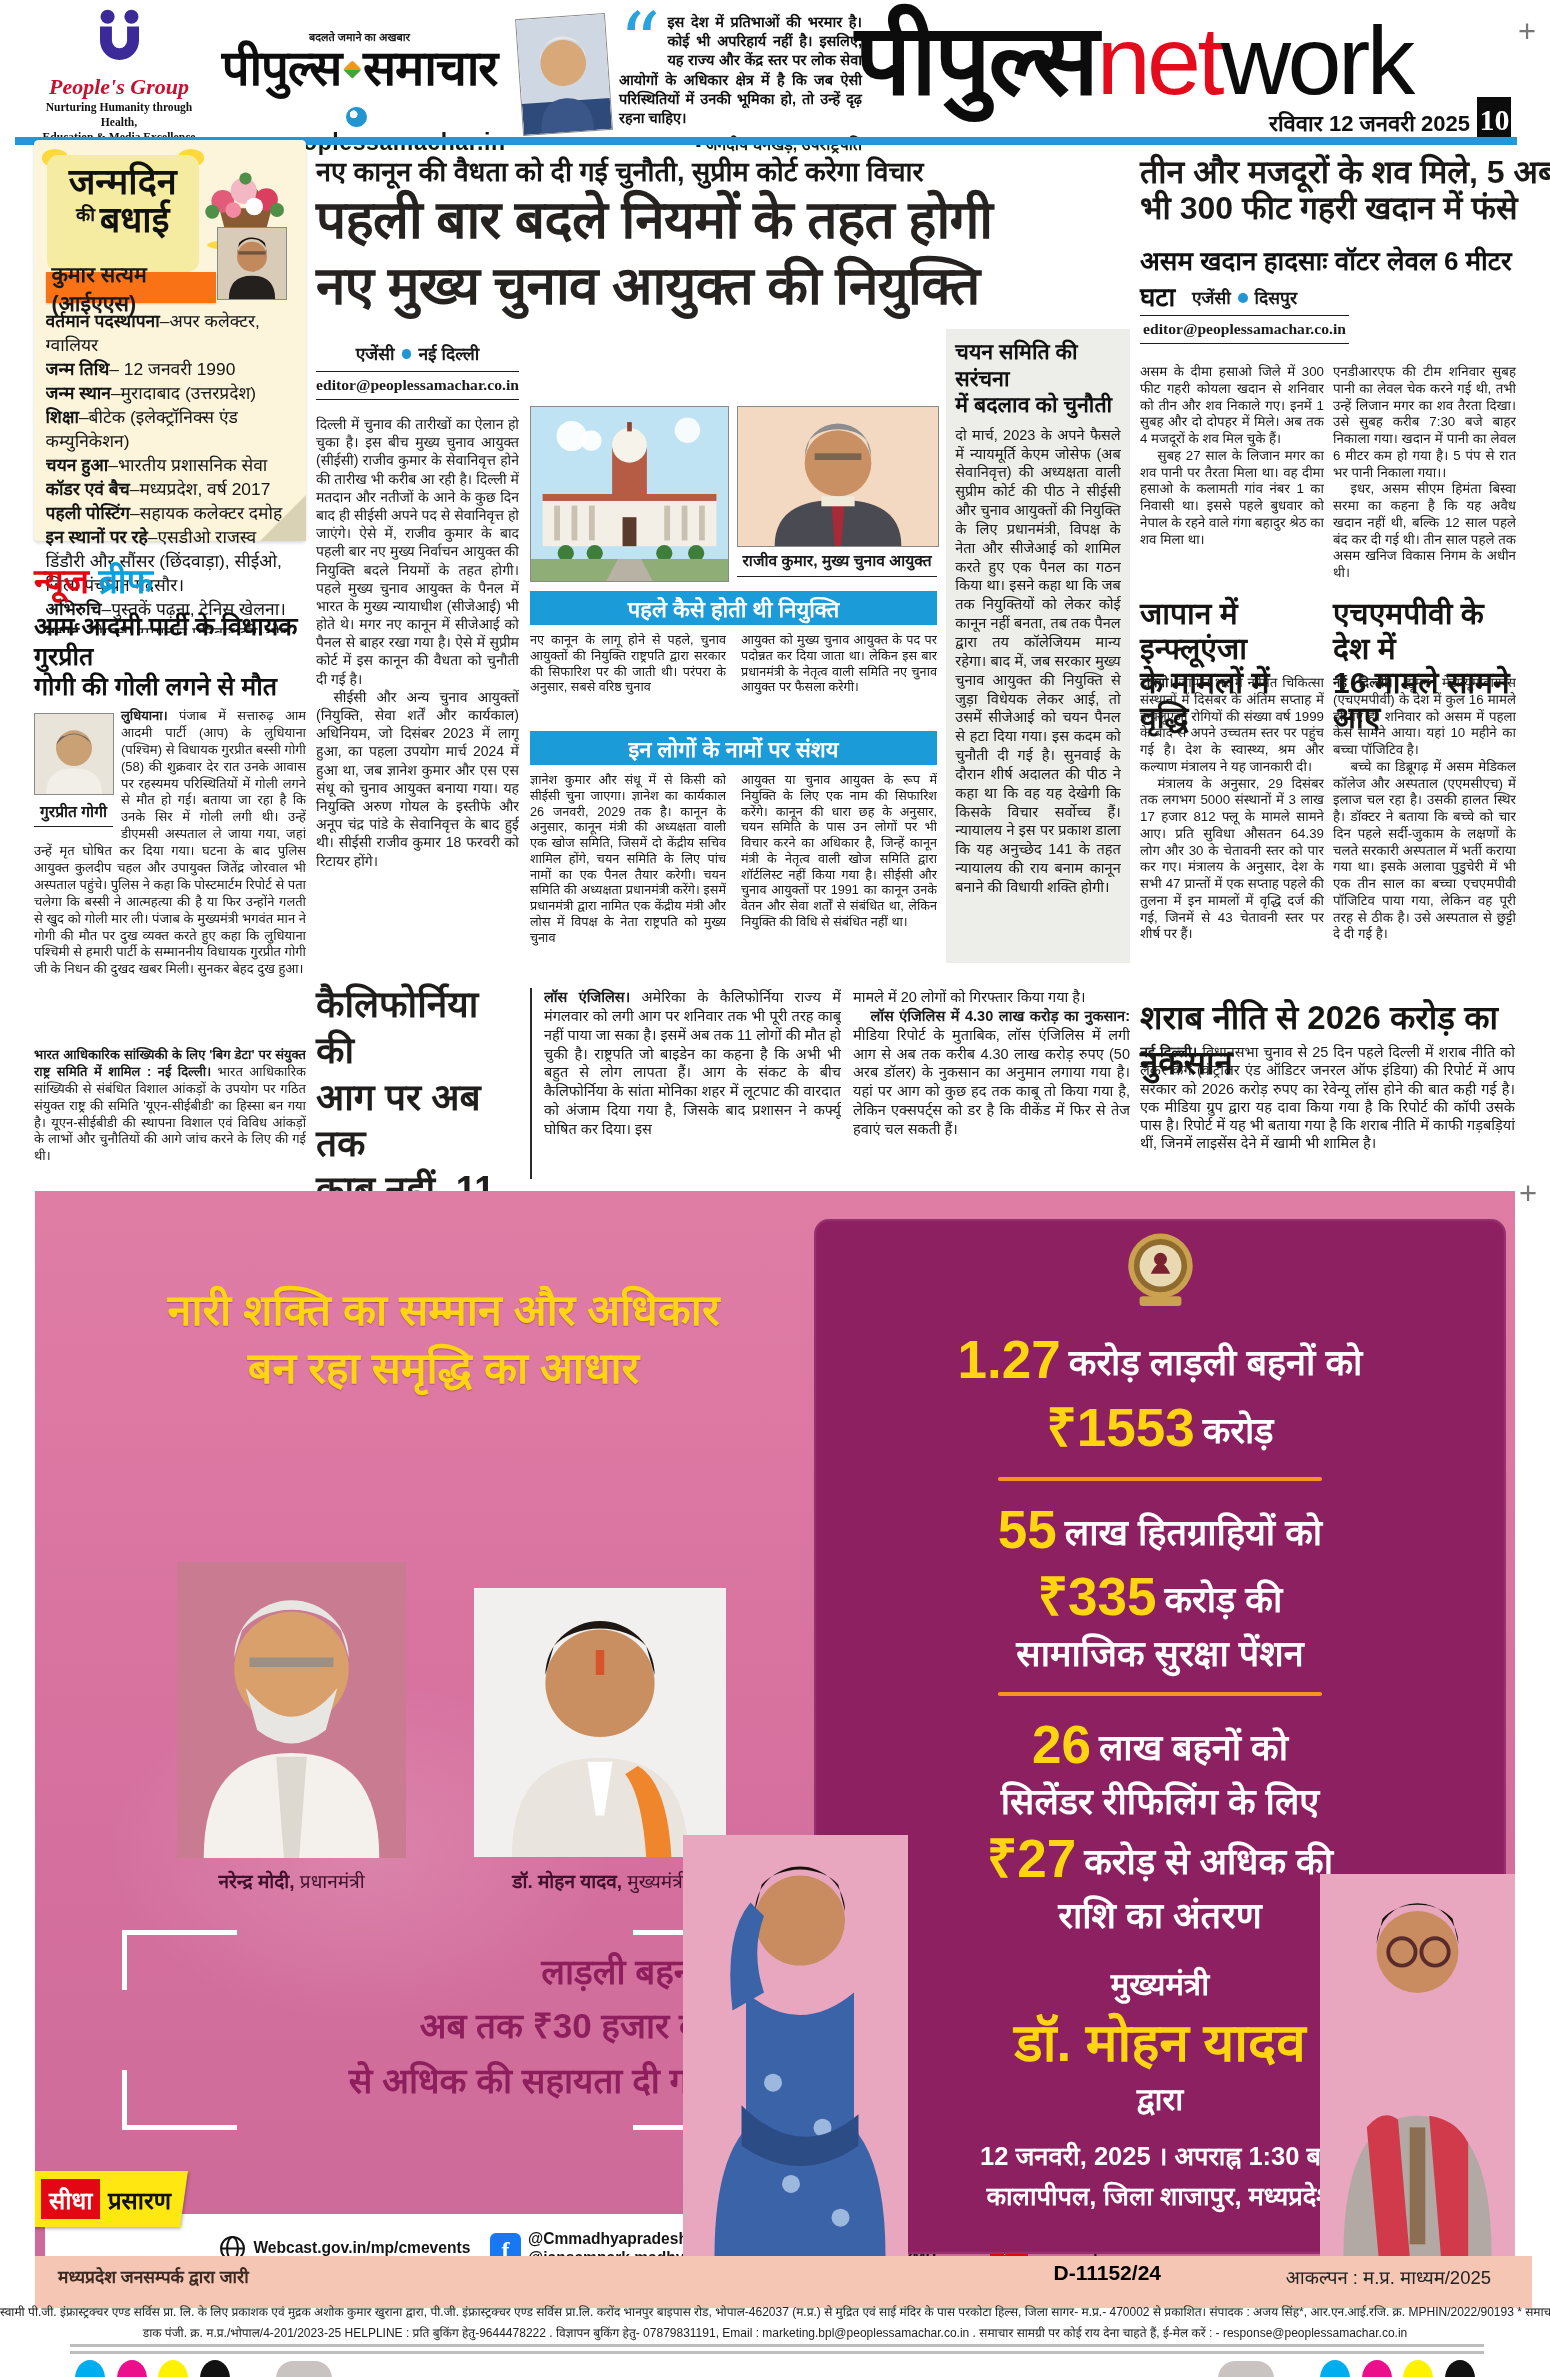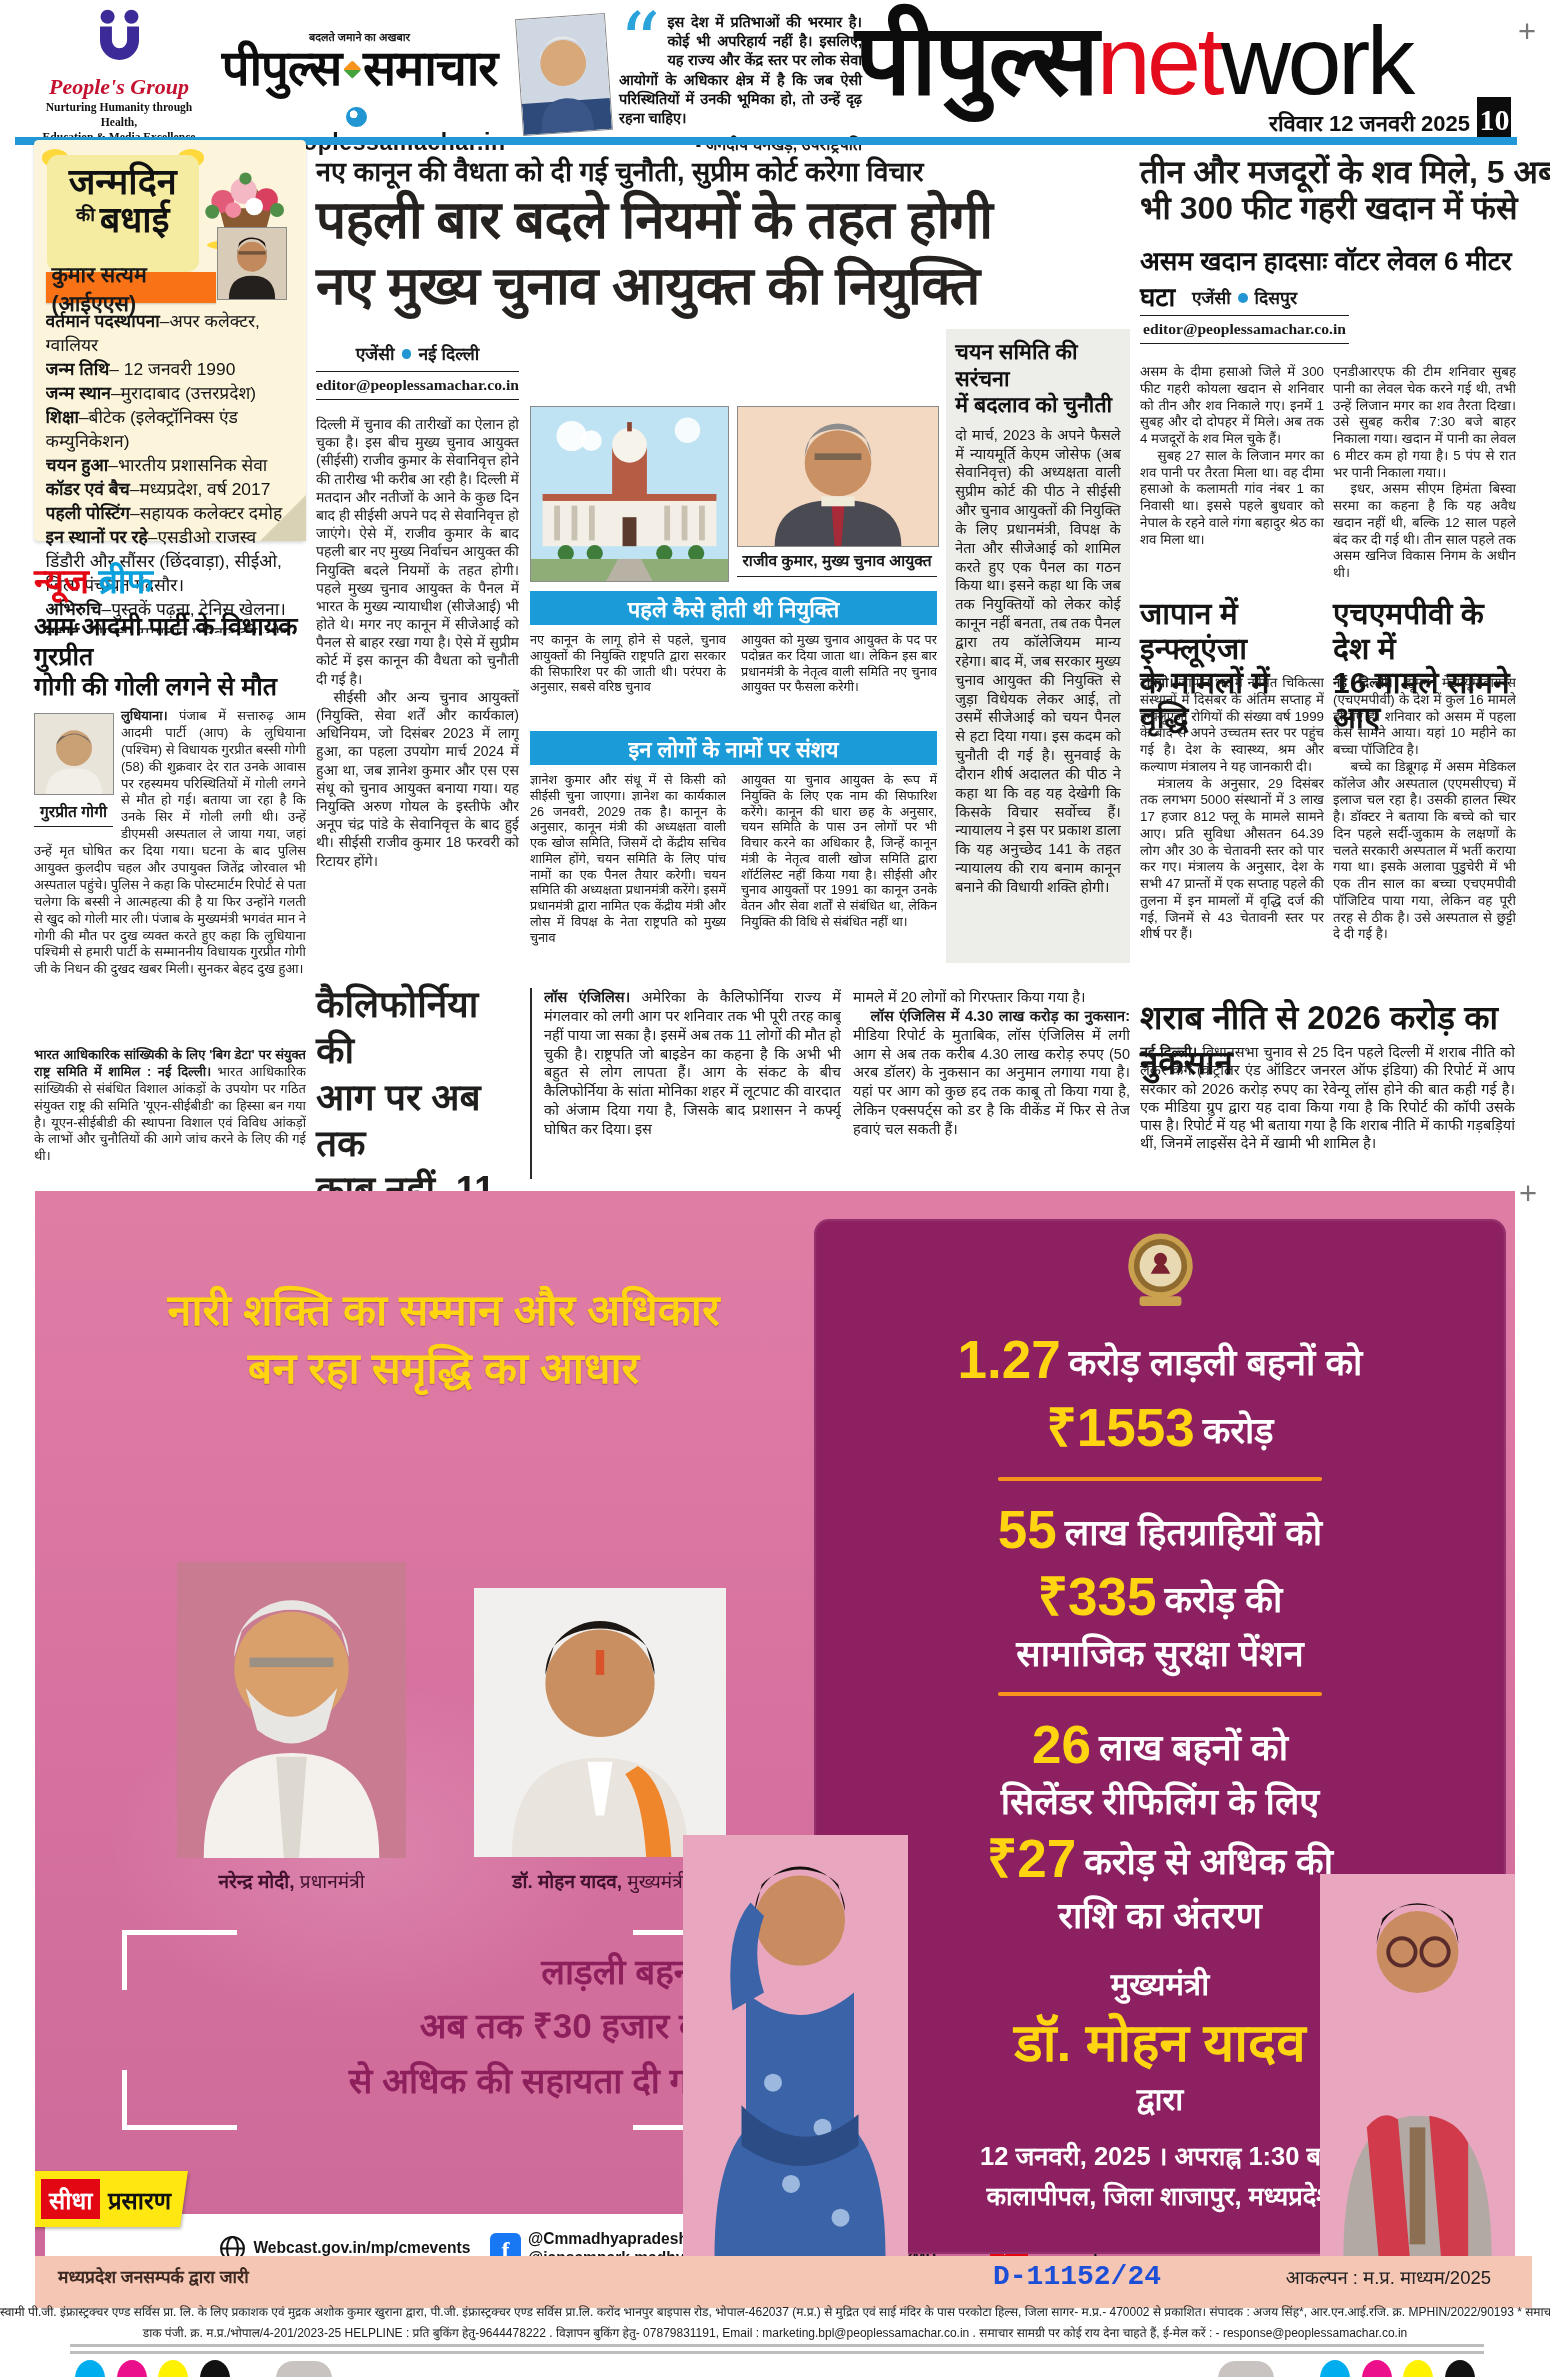--- a/index.html
+++ b/index.html
@@ -103,21 +103,21 @@
   .live-red{background:#e30613;color:#fff;font-size:24px;font-weight:900;padding:3.5px 8px;transform:skewX(8deg);}
   .live-blk{color:#111;font-size:24px;font-weight:900;margin-left:8px;transform:skewX(8deg);}
   .strip{background:#fff;display:flex;align-items:center;gap:19.7px;}
   .handle{font-size:15.6px;font-weight:bold;color:#141414;line-height:1.25;}
   .fb-ico{width:31px;height:31px;border-radius:5.8px;background:#1877f2;color:#fff;font-size:24px;font-weight:bold;display:flex;align-items:flex-end;justify-content:center;font-family:"Liberation Serif",serif;}
   .x-ico{width:30px;height:30px;border-radius:50%;background:#111;color:#fff;font-size:19.7px;font-weight:900;display:flex;align-items:center;justify-content:center;}
   .yt-ico{width:38px;height:28px;border-radius:7px;background:#e30613;display:flex;align-items:center;justify-content:center;}
   .yt-tri{width:0;height:0;border-left:11.6px solid #fff;border-top:7px solid transparent;border-bottom:7px solid transparent;}
   .salmon{background:#f6c6b4;}
   .issued{font-size:17.4px;font-weight:bold;color:#3c2a22;}
-  .dref{font-size:28px;font-weight:bold;color:#1d4ed8;font-family:Liberation Mono, monospace;}
+  .dref{font-size:21px;font-weight:bold;color:#000000;}
   .design{font-size:18.5px;color:#222;}
 
   .imprint{font-size:12px;color:#222;white-space:nowrap;}
   .grayrule{height:2.9px;background:#bdbdbd;}
   .dot{width:30px;height:37px;border-radius:50%;}
   .gpill{width:56px;height:35px;border-radius:17.4px;background:#c9c4c2;}
 </style>
 </head>
 <body>
 

